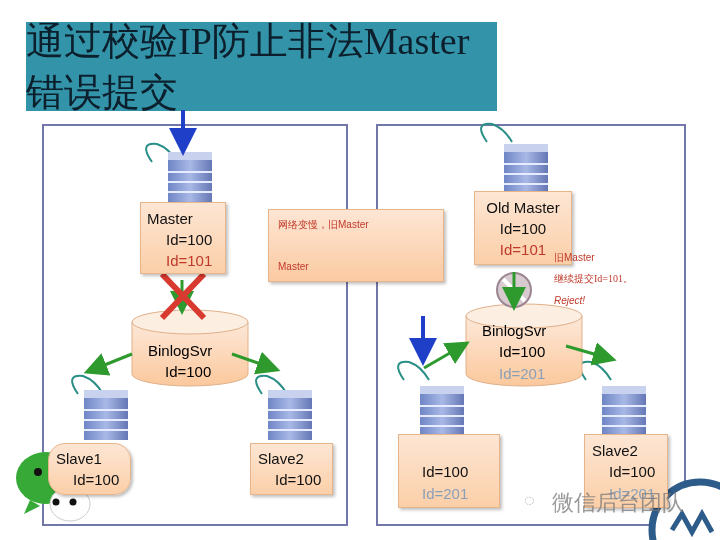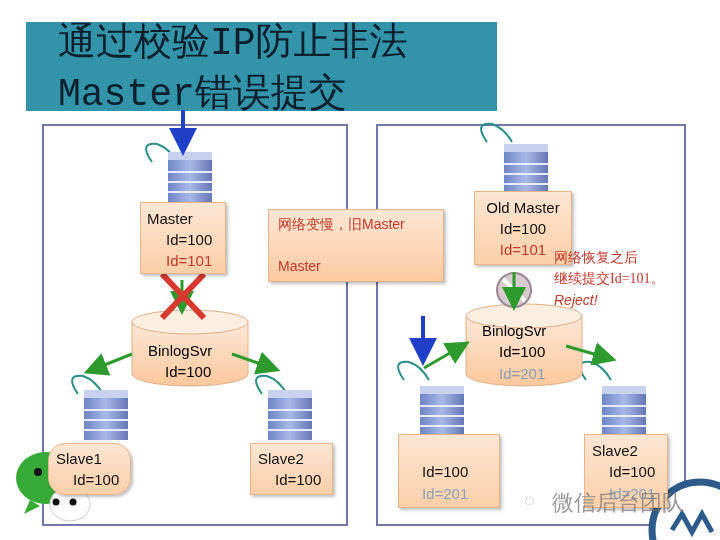--- a/index.html
+++ b/index.html
@@ -1,23 +1,23 @@
 <!DOCTYPE html>
 <html><head>
 <meta charset="utf-8">
 <style>
   html,body{margin:0;padding:0;}
   body{width:720px;height:540px;background:#ffffff;position:relative;overflow:hidden;font-family:"Liberation Sans","DejaVu Sans",sans-serif;}
   #title{position:absolute;left:26px;top:22px;width:471px;height:89px;background:#3393a8;}
-  .title-text{position:absolute;left:26px;top:22px;width:471px;height:89px;display:flex;align-items:center;justify-content:center;font-size:38px;color:#0c1f2c;letter-spacing:0px;font-family:Liberation Mono, monospace;margin-left:32px;}
+  .title-text{position:absolute;left:26px;top:22px;width:471px;height:89px;display:flex;align-items:center;justify-content:center;font-size:38px;color:#0c1f2c;letter-spacing:0px;font-family:Liberation Serif, serif;}
   .panel{position:absolute;border:2px solid #7276a8;background:#ffffff;}
   .nodebox{position:absolute;background:linear-gradient(#fde6d4,#fbcfa8);border:1px solid #e8b48a;box-shadow:2px 2px 3px rgba(0,0,0,0.25);font-size:15px;color:#111;line-height:21px;}
   .red{color:#c0392b;}
   .gray{color:#8aa0b8;}
-  .note{position:absolute;font-size:14px;line-height:21px;color:#c0392b;}
+  .note{position:absolute;font-size:10px;line-height:21px;color:#c0392b;}
   .notebox{position:absolute;background:linear-gradient(#fde6d4,#fbcaa2);border:1px solid #e8b48a;box-shadow:2px 2px 3px rgba(0,0,0,0.25);}
   svg{position:absolute;left:0;top:0;}
   .lbl{position:absolute;white-space:nowrap;}
 </style>
 </head>
 <body>
 
 <div id="title"></div>
 <div class="title-text">通过校验IP防止非法Master错误提交</div>
 
@@ -159,21 +159,21 @@
   <div class="note" style="left:9px;top:4px;white-space:nowrap;">网络变慢，旧Master</div>
   <div class="note" style="left:9px;top:46px;white-space:nowrap;">Master</div>
 </div>
 
 <div class="nodebox" style="left:474px;top:191px;width:96px;height:72px;text-align:center;">
   <div style="margin-top:5px;">Old Master</div>
   <div>Id=100</div>
   <div class="red">Id=101</div>
 </div>
 
-<div class="note" style="left:554px;top:247px;white-space:nowrap;">网络恢复之后</div>
+<div class="note" style="left:554px;top:247px;white-space:nowrap;">旧Master</div>
 <div class="note" style="left:554px;top:268px;white-space:nowrap;font-family:Liberation Serif, serif;">继续提交Id=101。</div>
 <div class="note" style="left:554px;top:290px;white-space:nowrap;font-style:italic;">Reject!</div>
 
 <div class="lbl" style="left:482px;top:322px;font-size:15px;">BinlogSvr</div>
 <div class="lbl" style="left:499px;top:343px;font-size:15px;">Id=100</div>
 <div class="lbl gray" style="left:499px;top:365px;font-size:15px;">Id=201</div>
 
 <div class="nodebox" style="left:398px;top:434px;width:100px;height:72px;">
   <div class="lbl" style="left:23px;top:26px;">Id=100</div>
   <div class="lbl gray" style="left:23px;top:48px;">Id=201</div>

